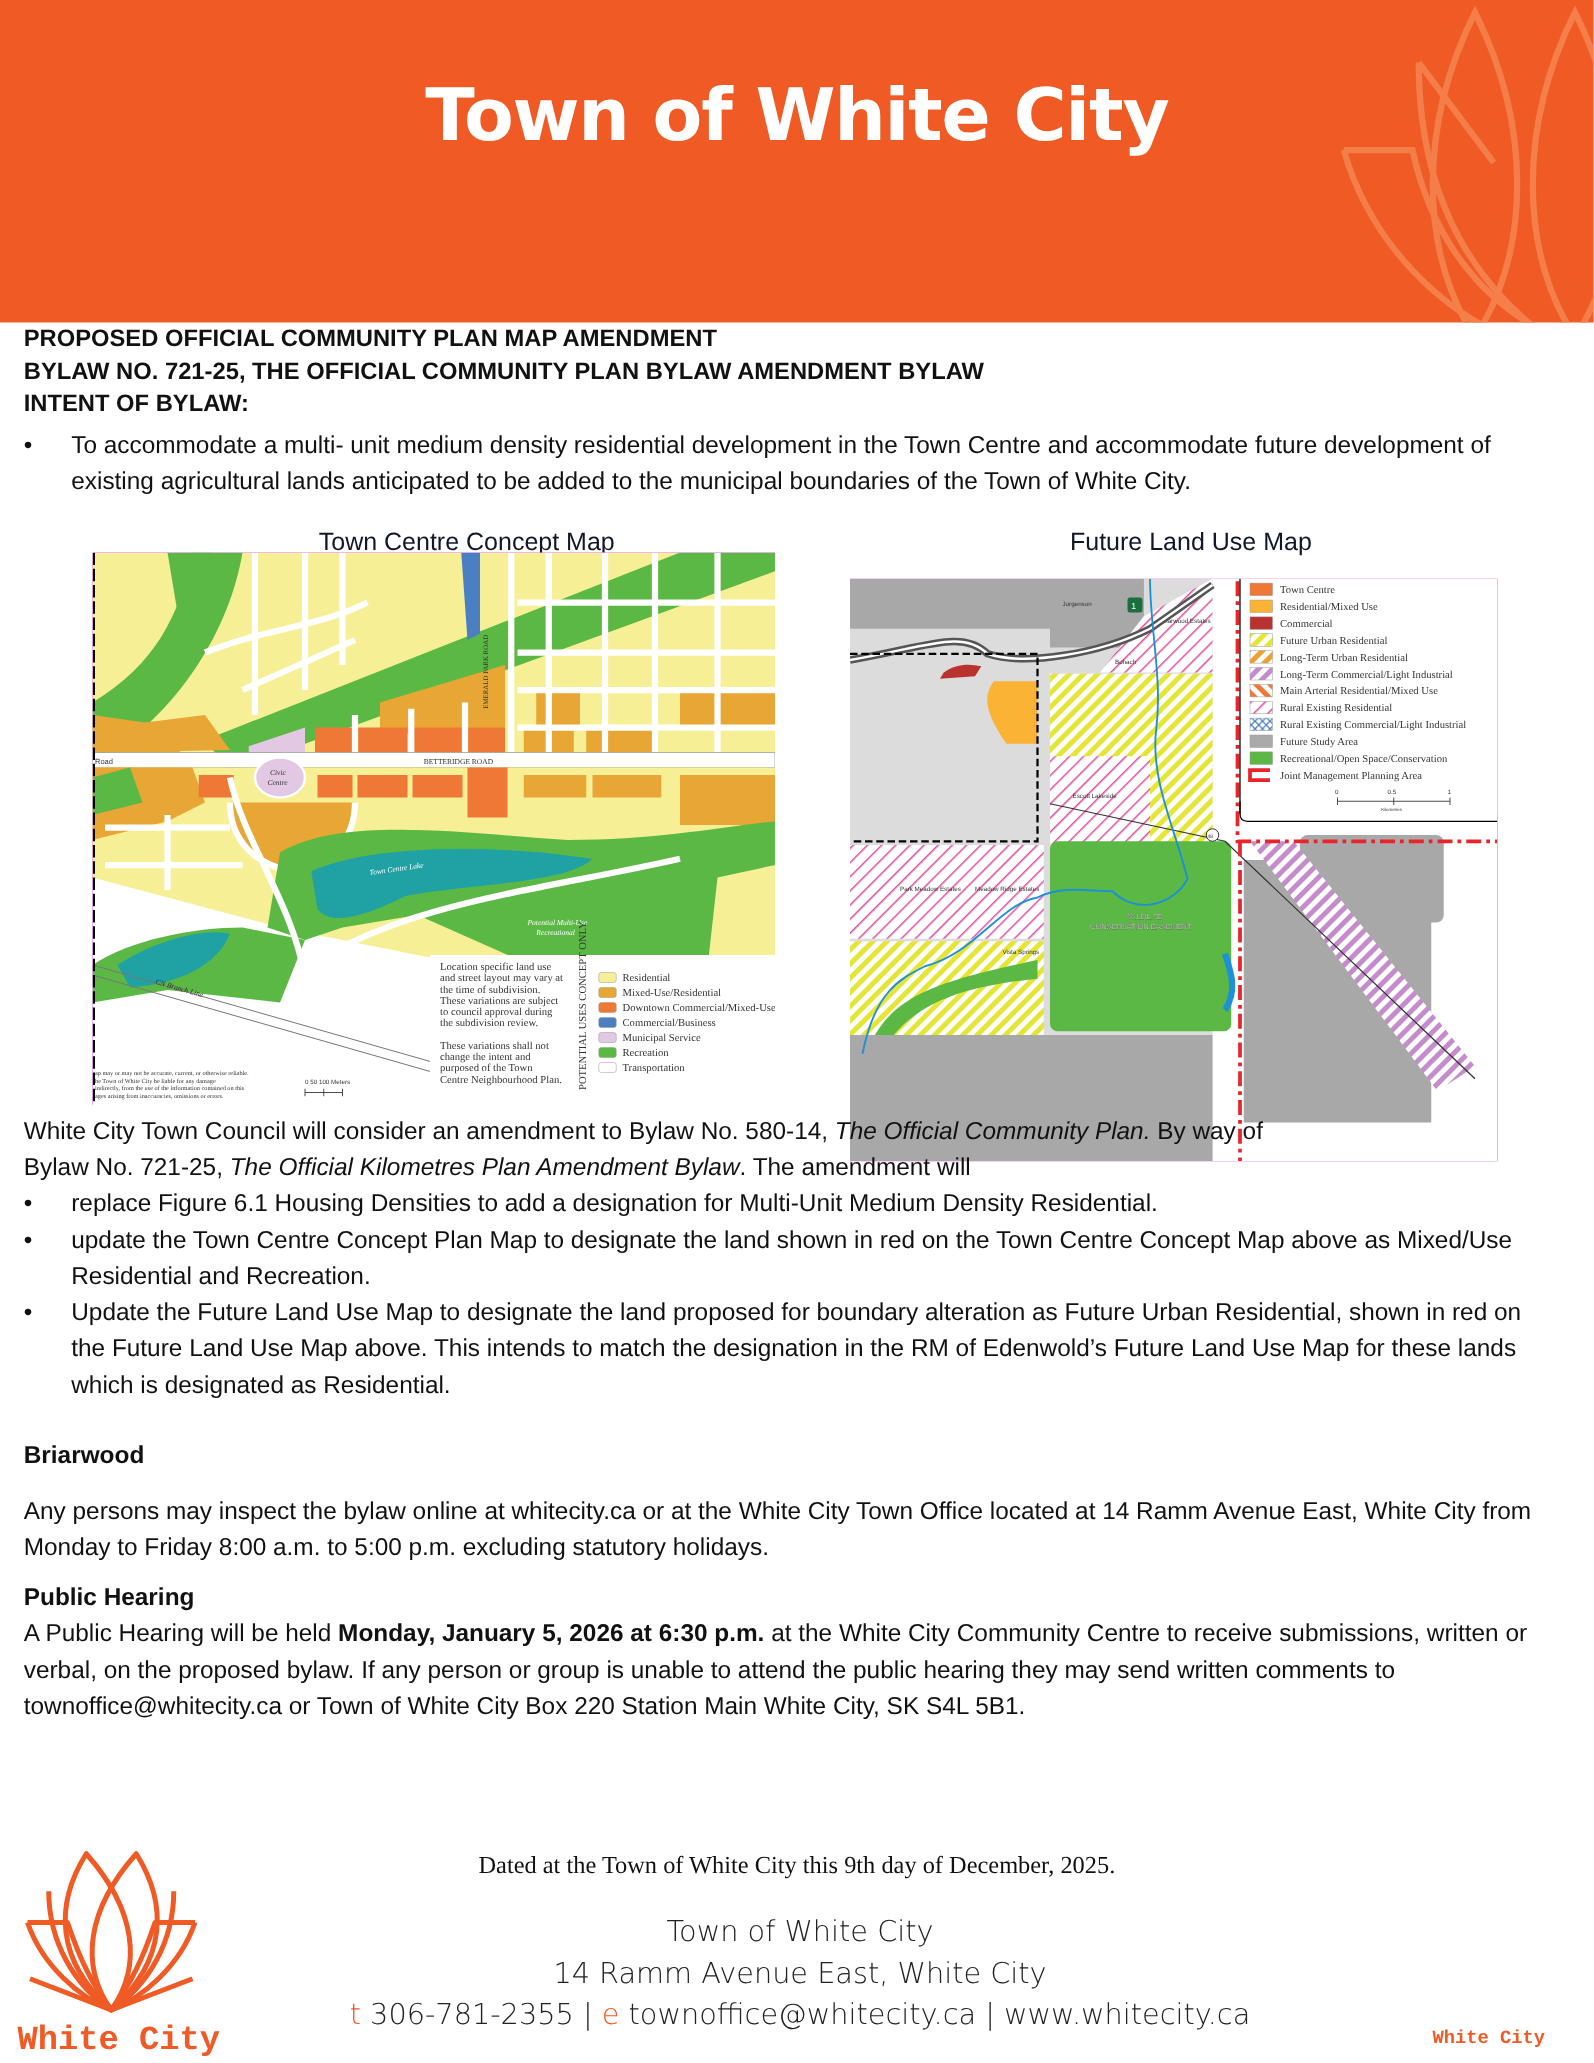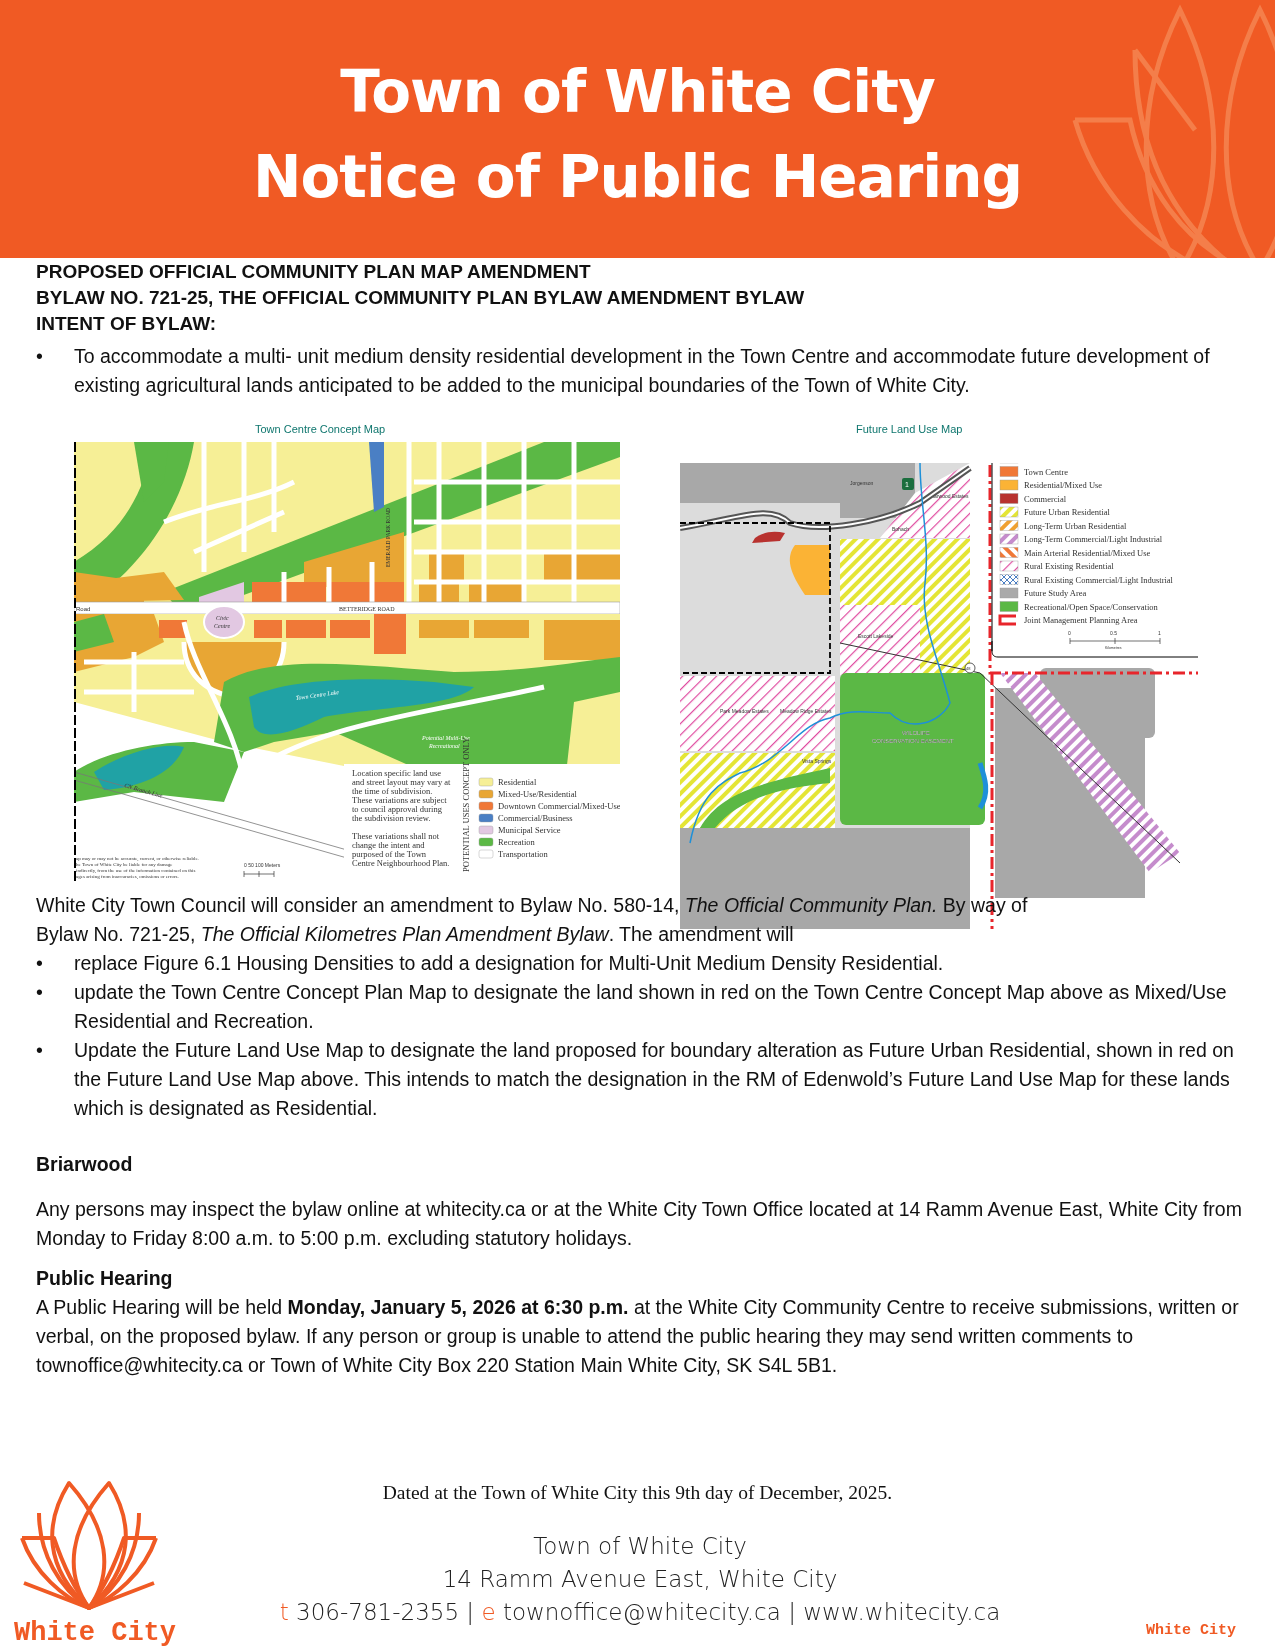--- a/index.html
+++ b/index.html
@@ -7,28 +7,28 @@
   body { font-family: "Liberation Sans", "DejaVu Sans", sans-serif; color: #111; position: relative; }
 
   
   .banner { position: absolute; left: 0; top: 0; width: 1275px; height: 258px; background: #f05a24; overflow: hidden; }
   .banner .lotus-bg { position: absolute; right: -30px; top: 0; width: 320px; height: 270px; opacity: 0.9; }
   .banner h1 { position: absolute; left: 0; width: 1275px; text-align: center; color: #fff; font-family: "DejaVu Sans", sans-serif; font-weight: bold; letter-spacing: -1px; }
   .banner .t1 { top: 58px; font-size: 58px; }
   .banner .t2 { top: 143px; font-size: 58px; }
 
   
-  .txt { position: absolute; left: 36px; width: 1230px; font-size: 19.5px; line-height: 29px; }
+  .txt { position: absolute; left: 19px; width: 1230px; font-size: 19.5px; line-height: 29px; }
   .bold { font-weight: bold; }
   .caps { font-size: 19px; line-height: 25px; }
   .bullet-row { position: relative; padding-left: 38px; }
   .bullet-row .dot { position: absolute; left: 0; top: 0; }
 
   
-  .map-title { position: absolute; font-size: 11px; color: #0f766e; }
+  .map-title { position: absolute; font-size: 20px; color: #0f172a; }
   .map { position: absolute; border: 1px solid #ddd; background: #d946ef; overflow: hidden; }
   .map svg { display: block; }
   .legend-text { font-family: "Liberation Serif", serif; font-size: 8.5px; fill: #333; }
 
   
   .dated { position: absolute; left: 0; width: 1275px; top: 1482px; text-align: center; font-size: 19.5px; font-family: Liberation Serif, serif; }
   .contact { position: absolute; left: 330px; width: 620px; text-align: center; font-family: "DejaVu Sans", sans-serif; font-weight: 300; color: #222; font-size: 23px; line-height: 33px; }
   .contact .orange { color: #f05a24; }
   .logo-left { position: absolute; left: 14px; top: 1478px; width: 150px; height: 172px; }
   .logo-right { position: absolute; left: 1100px; top: 1482px; width: 165px; height: 165px; }
@@ -42,21 +42,20 @@
     <g fill="none" stroke="#f5834f" stroke-width="5">
       <path d="M195 10 C150 100 150 200 195 270 C240 200 240 100 195 10 Z"></path>
       <path d="M275 10 C230 100 230 200 275 270 C320 200 320 100 275 10 Z"></path>
       <path d="M150 50 C150 140 180 210 240 260"></path>
       <path d="M90 120 L145 120 C160 190 200 240 250 265"></path>
       <path d="M90 120 C110 190 160 240 210 265"></path>
       <path d="M150 50 L210 130"></path>
     </g>
   </svg>
   <h1 class="t1">Town of White City</h1>
-  <h1 class="t2">Notice of Public Hearing</h1>
 </div>
 
 <div class="txt bold caps" style="top:259px;">PROPOSED OFFICIAL COMMUNITY PLAN MAP AMENDMENT</div>
 <div class="txt bold caps" style="top:285px;">BYLAW NO. 721-25, THE OFFICIAL COMMUNITY PLAN BYLAW AMENDMENT BYLAW</div>
 <div class="txt bold caps" style="top:311px;">INTENT OF BYLAW:</div>
 <div class="txt" style="top:342px;">
   <div class="bullet-row"><span class="dot">•</span><span>To accommodate a multi- unit medium density residential development in the Town Centre and accommodate future development of existing agricultural lands anticipated to be added to the municipal boundaries of the Town of White City.</span></div>
 </div>
 
 <div class="map-title" style="left:255px; top:423px;">Town Centre Concept Map</div>

